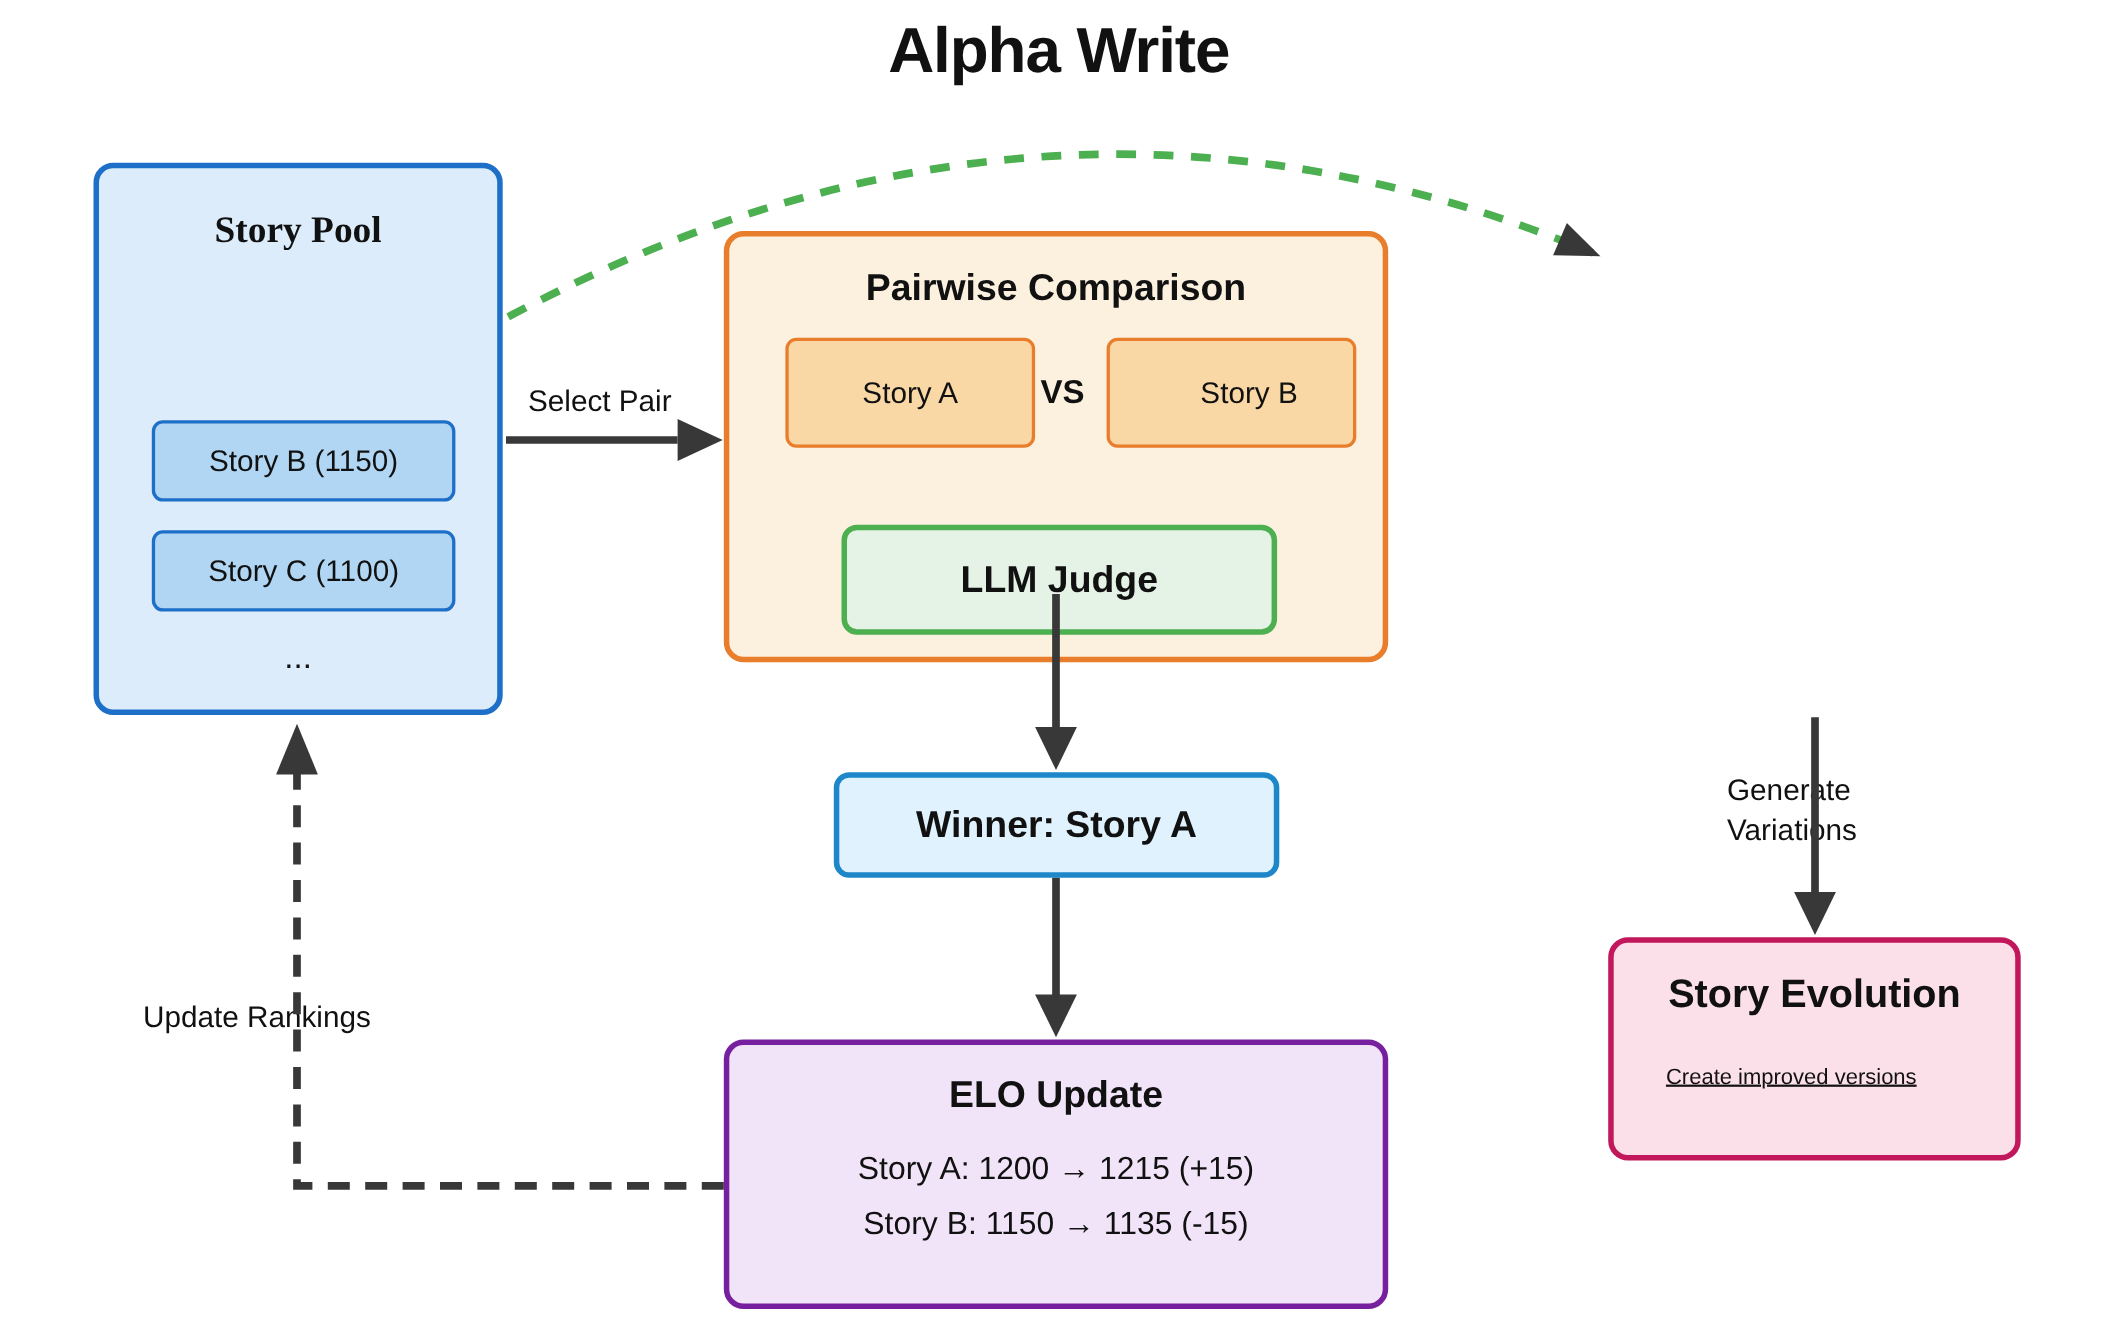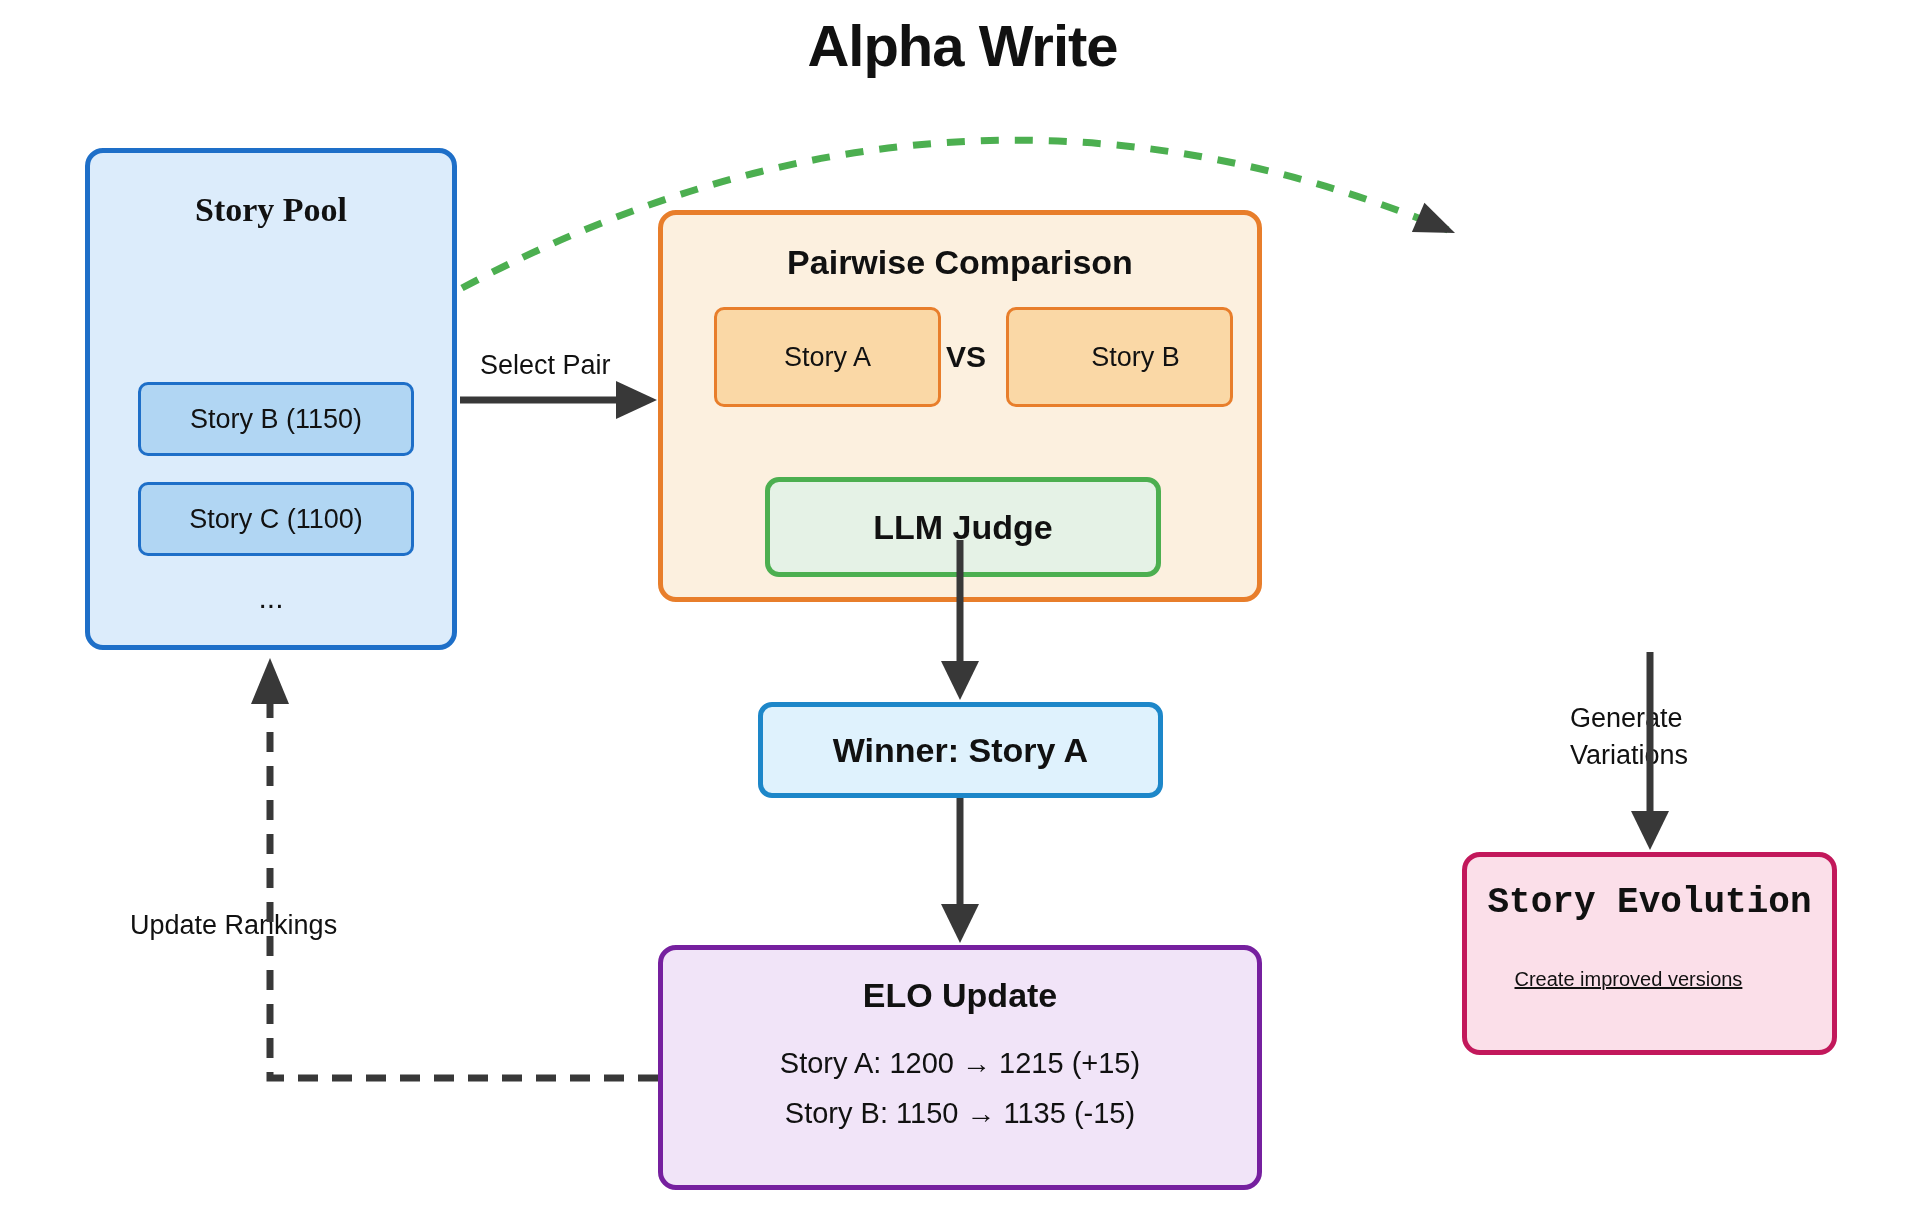--- a/index.html
+++ b/index.html
@@ -83,21 +83,21 @@
 
   <div class="node elo">
     <div class="node-title" style="top:26px;">ELO Update</div>
     <div class="elo-lines">
       <div>Story A: 1200 → 1215 (+15)</div>
       <div>Story B: 1150 → 1135 (-15)</div>
     </div>
   </div>
 
   <div class="node evolution">
-    <div class="node-title" style="top:25px; font-size:36px;font-family:Liberation Mono, monospace;">Story Evolution</div>
+    <div class="node-title" style="top:25px; font-size:36px;">Story Evolution</div>
     <div class="evo-subtitle">Create improved versions</div>
   </div>
 
   <div class="edge-label lbl-select">Select Pair</div>
   <div class="edge-label lbl-update">Update Rankings</div>
   <div class="edge-label lbl-generate">Generate Variations</div>
 
   <svg class="arrows" viewBox="0 0 1925 1215" xmlns="http://www.w3.org/2000/svg">
 
     <g>

